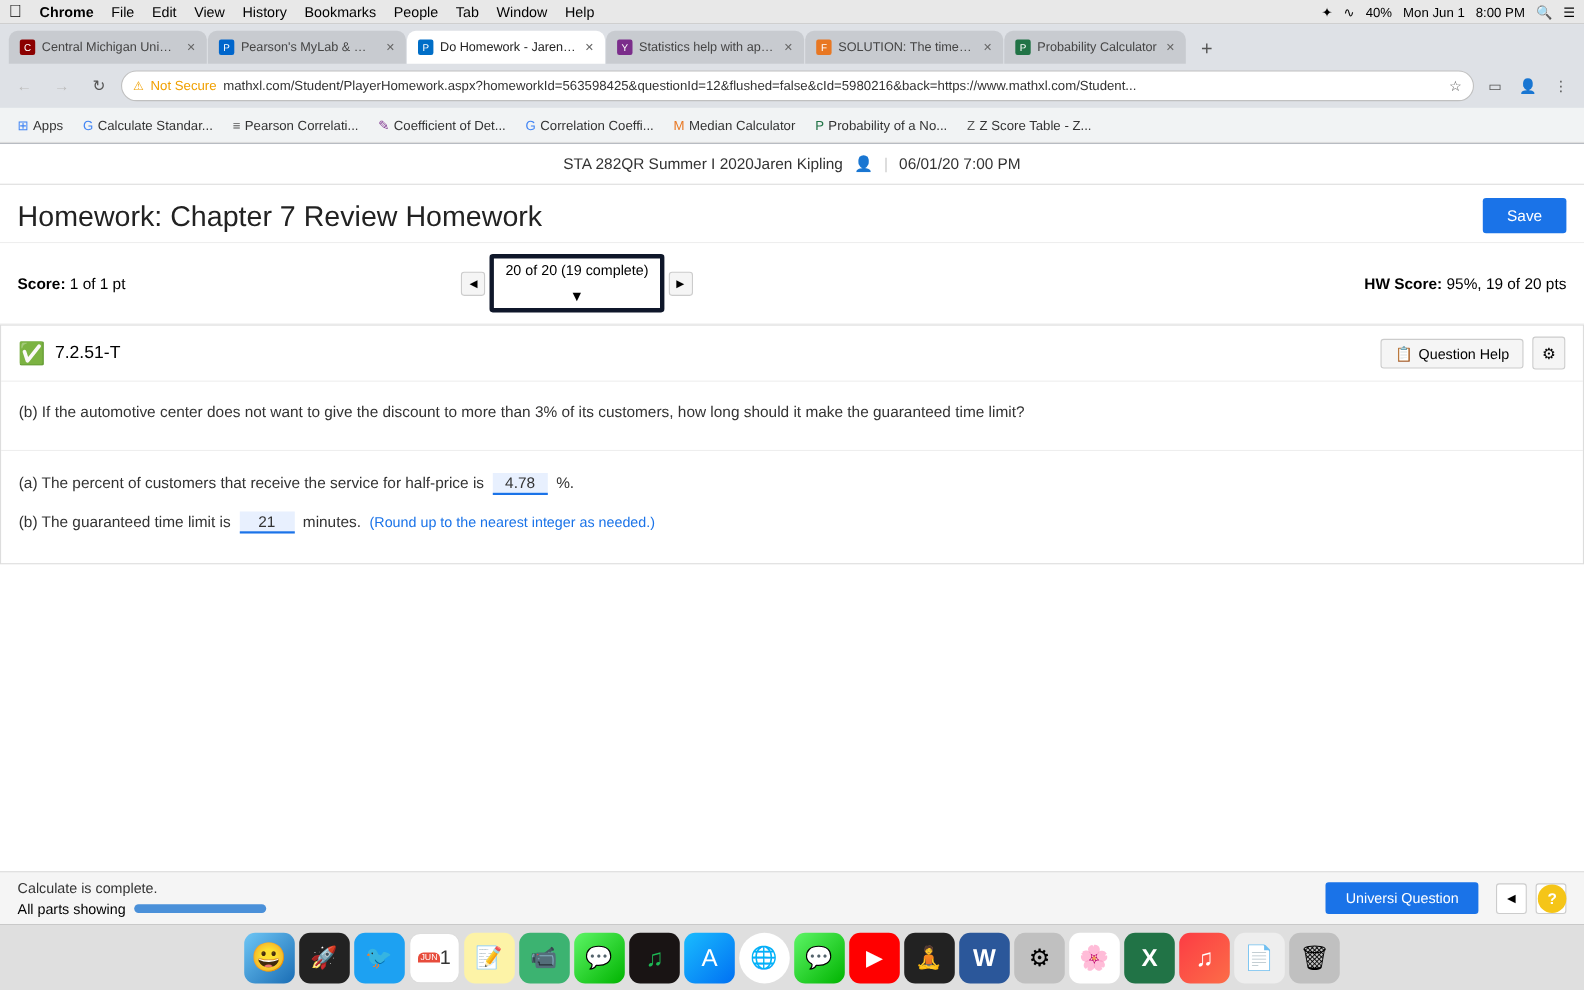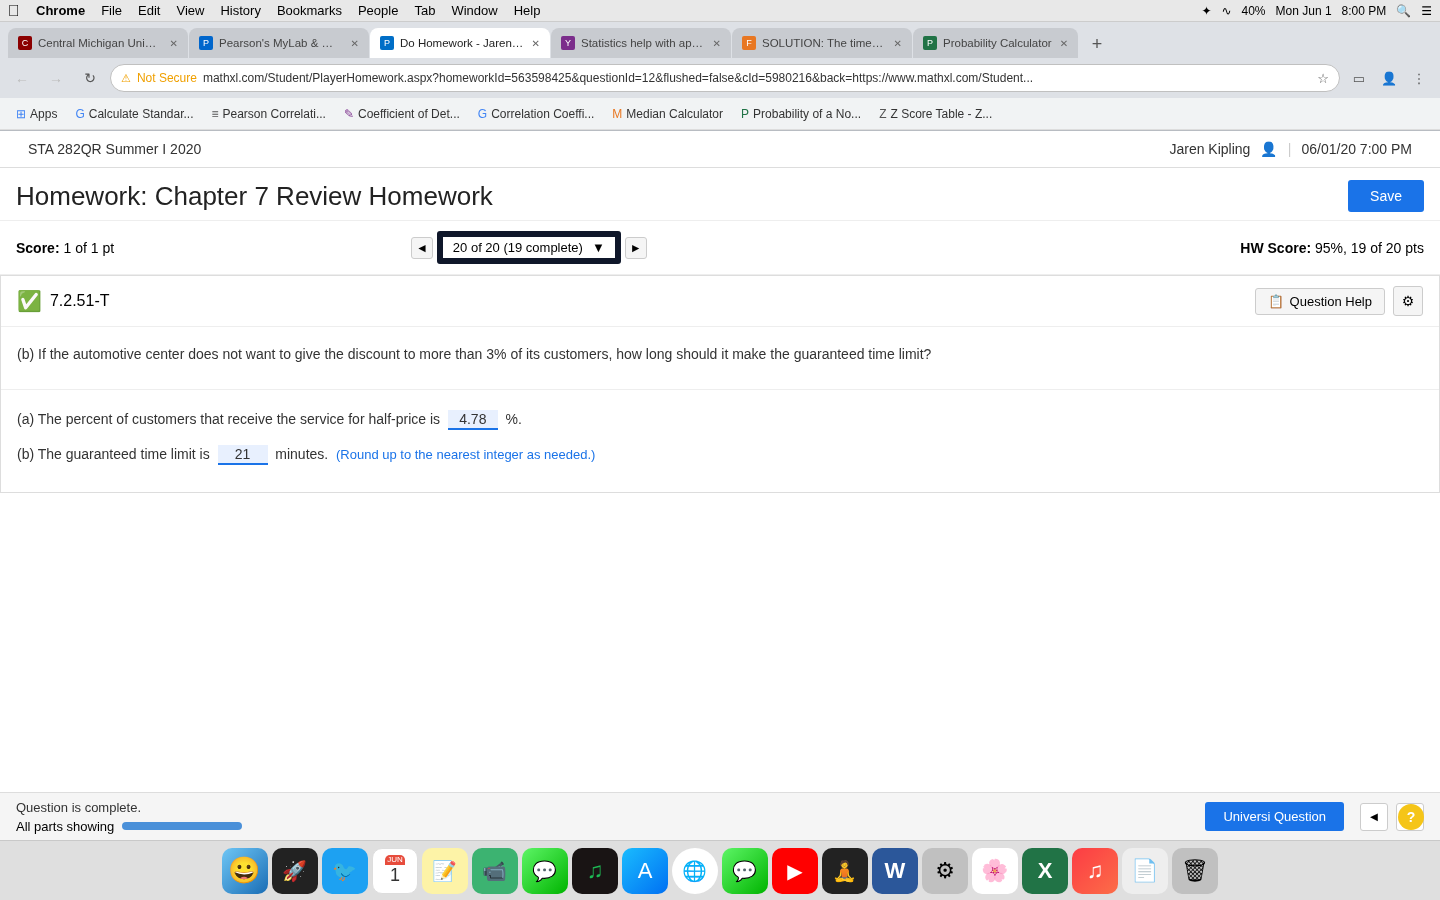--- a/index.html
+++ b/index.html
@@ -124,21 +124,21 @@
       background: #fff;
       height: calc(900px - 22px - 36px - 40px - 32px - 60px);
       overflow-y: auto;
     }
 
     
     .course-header {
       border-bottom: 1px solid #ddd;
       padding: 10px 28px;
       display: flex;
-      justify-content: space-between;
+      justify-content: center;
       align-items: center;
       font-size: 14px;
       color: #333;
     }
 
     
     .hw-header {
       padding: 12px 16px 8px 16px;
       display: flex;
       justify-content: space-between;
@@ -168,26 +168,26 @@
     .score-nav-btn {
       width: 22px; height: 22px;
       border: 1px solid #ccc;
       background: #f5f5f5;
       border-radius: 3px;
       cursor: pointer;
       font-size: 12px;
       display: flex; align-items: center; justify-content: center;
     }
     .score-nav-label {
-      border: 6px solid #0f172a;
+      border: 4px solid #0f172a;
       padding: 3px 10px;
       border-radius: 3px;
       font-size: 13px;
       background: #fff;
-      display: flex; align-items: center; gap: 9px;
+      display: flex; align-items: center; gap: 9px; flex-direction: column;
     }
     .hw-score-right { font-size: 14px; font-weight: 500; margin-left: auto; text-align: center; }
 
     
     .question-container { border: 1px solid #ddd; margin: 0; }
     .question-header {
       padding: 10px 16px;
       display: flex;
       align-items: center;
       justify-content: space-between;
@@ -507,21 +507,21 @@
         &nbsp;<span class="round-hint">(Round up to the nearest integer as needed.)</span>
       </p>
     </div>
   </div>
 
 </div>
 
 <div class="bottom-bar">
   <div class="bottom-bar-content">
     <div class="bottom-status-left">
-      <span class="status-text">Question is complete.</span>
+      <span class="status-text">Calculate is complete.</span>
       <div class="all-parts-row">
         <span>All parts showing</span>
         <div class="progress-bar-container"></div>
       </div>
     </div>
     <div class="bottom-bar-right">
       <button class="similar-btn">Universi Question</button>
       <button class="nav-arrow-btn">◄</button>
       <button class="nav-arrow-btn">►</button>
     </div>
@@ -537,21 +537,21 @@
 
   <div class="dock-item" style="background:#222;border-radius:10px;">
     <span style="font-size:20px;">🚀</span>
   </div>
 
   <div class="dock-item" style="background:#1da1f2;border-radius:10px;">
     <span style="font-size:20px;color:#fff;">🐦</span>
   </div>
 
   <div class="dock-item" style="background:#fff;border-radius:10px;border:1px solid #ddd;">
-    <span style="font-size:10px;color:#e74c3c;display:flex;flex-direction:column;align-items:center;line-height:1.2;">
+    <span style="font-size:10px;color:#e74c3c;display:flex;flex-direction:row;align-items:center;line-height:1.2;">
         <span style="font-size:8px;background:#e74c3c;color:#fff;width:100%;text-align:center;border-radius:5px 5px 0 0;padding:0 2px;">JUN</span>
         <span style="font-size:18px;color:#333;font-weight:300;">1</span>
       </span>
   </div>
 
   <div class="dock-item" style="background:#fdf3a7;border-radius:10px;">
     <span style="font-size:20px;">📝</span>
   </div>
 
   <div class="dock-item" style="background:#3cb371;border-radius:10px;">

